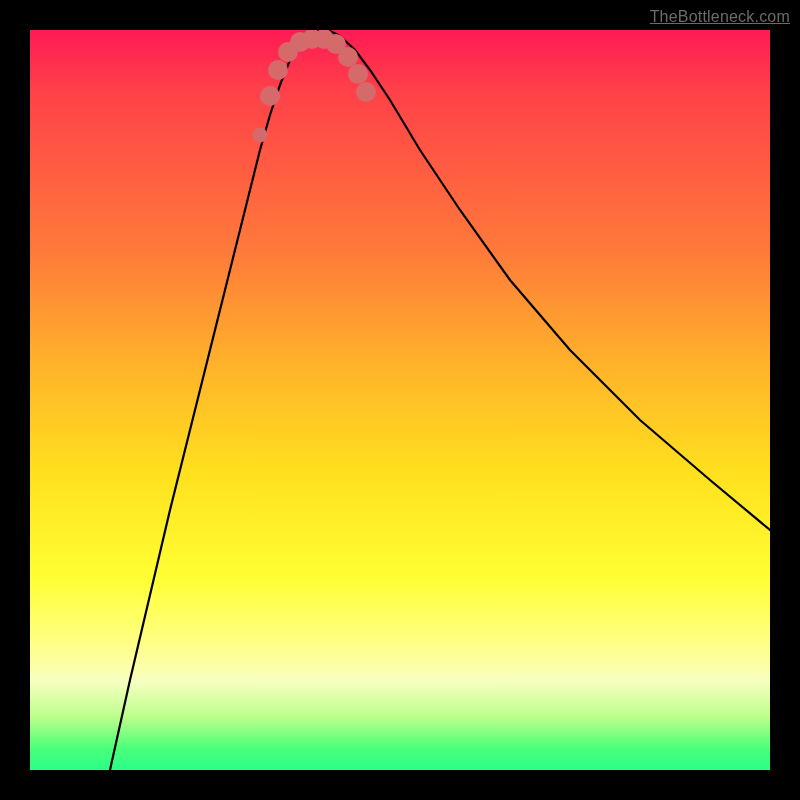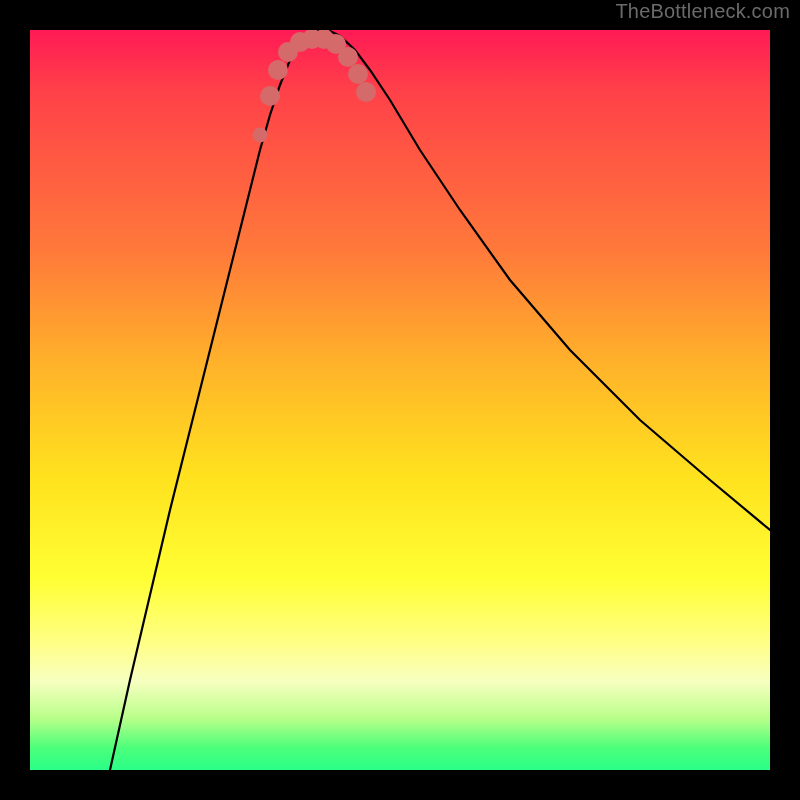--- a/index.html
+++ b/index.html
@@ -51,26 +51,27 @@
   }
   .curve-svg {
     position: absolute;
     left: 0;
     top: 0;
     width: 740px;
     height: 740px;
   }
   .watermark {
     position: absolute;
-    top: 0;
+    top: 8px;
     right: 10px;
     color: #6b6b6b;
-    font-size: 20px;
+    font-size: 16px;
     font-weight: 500;
     letter-spacing: 0.2px;
+    text-decoration: underline;
   }
 </style>
 </head>
 <body>
 
 <div class="frame">
 
   <div class="plot-area">
     <div class="gradient-bg"></div>
 

